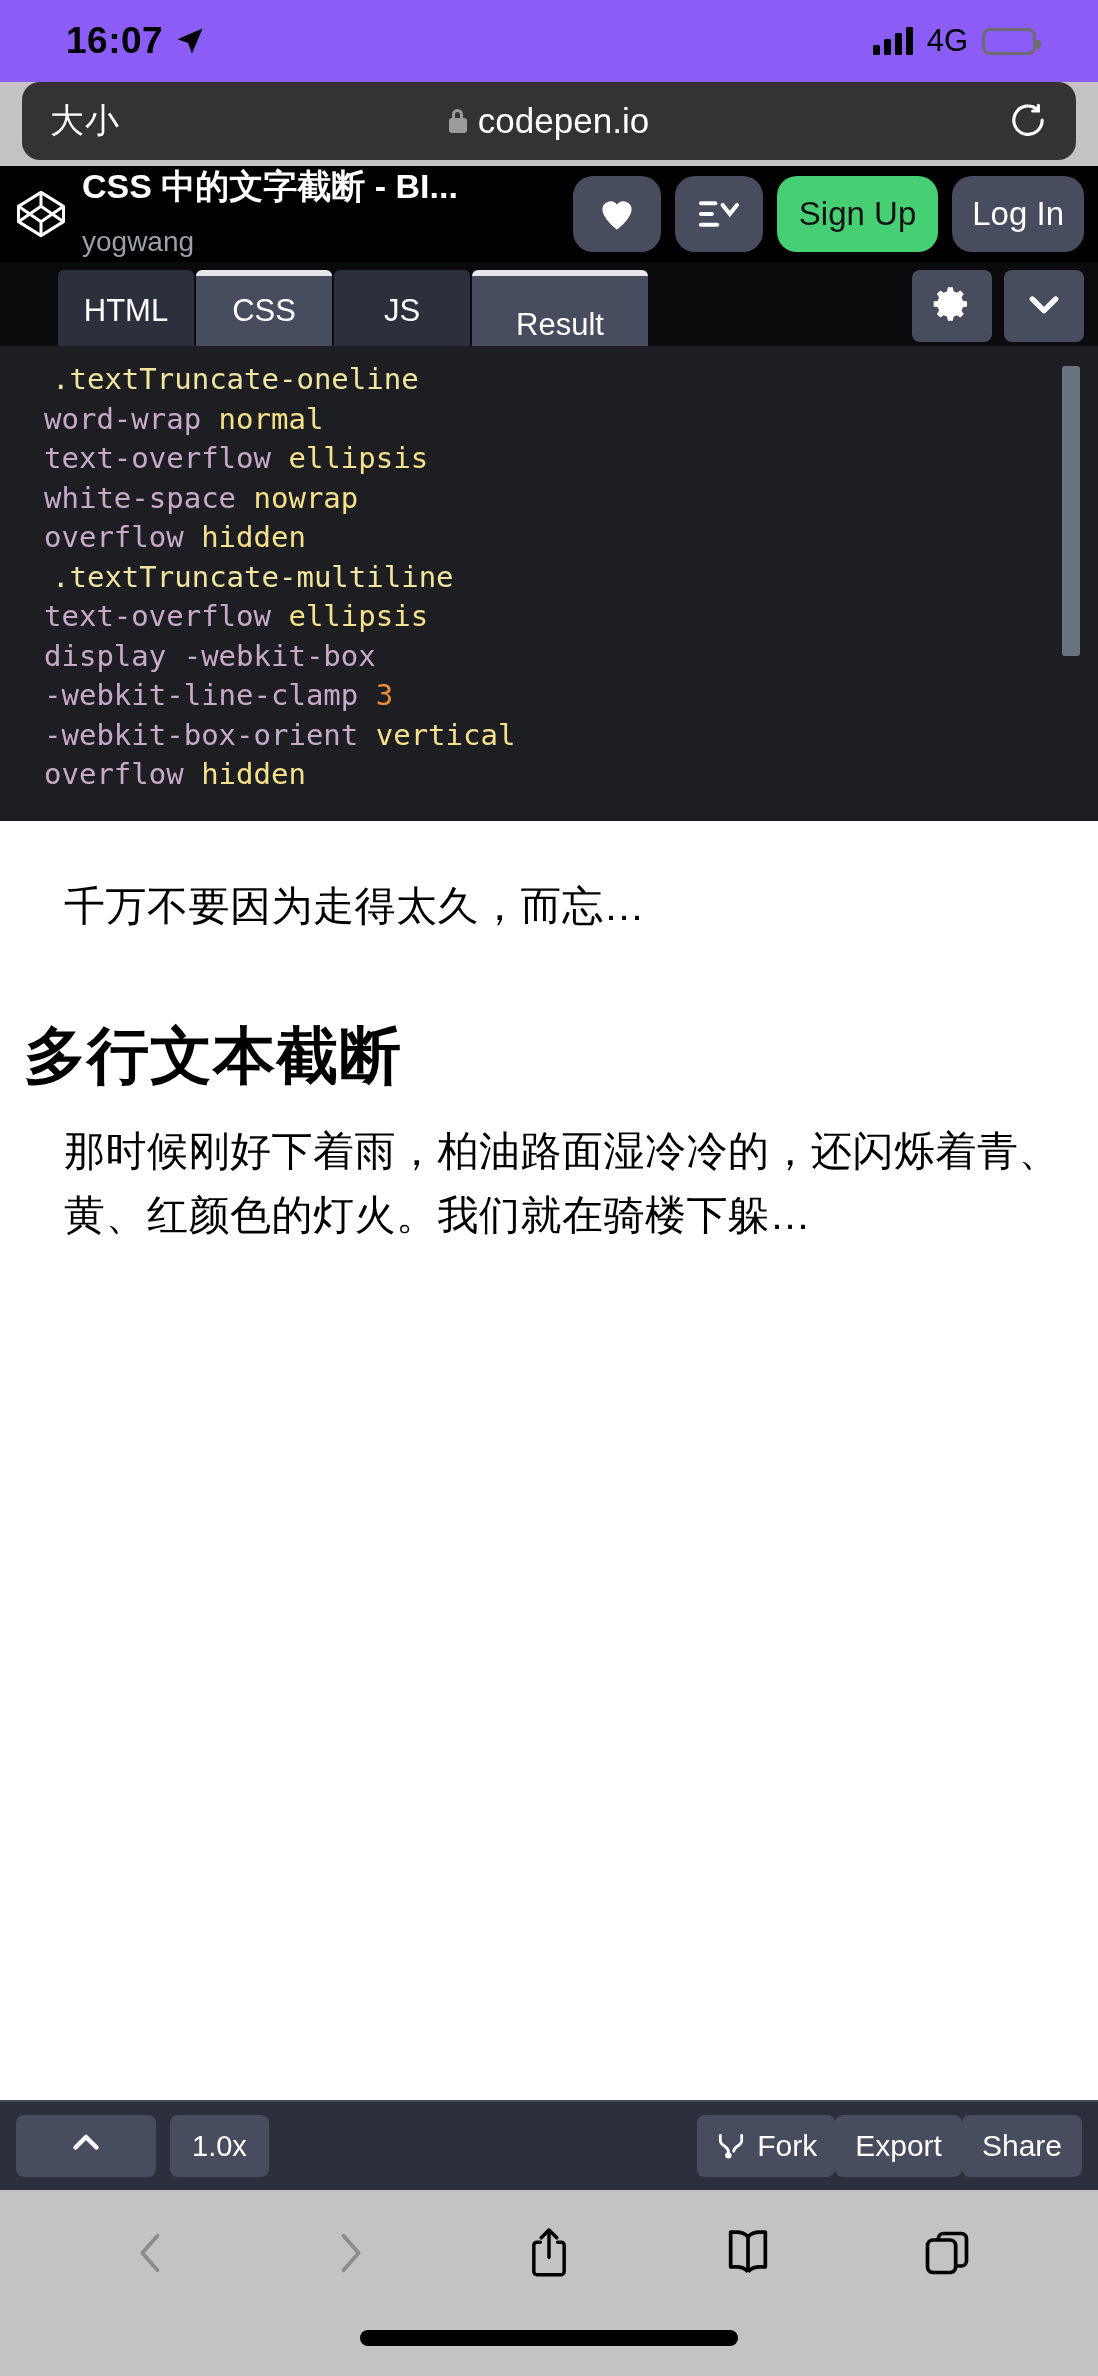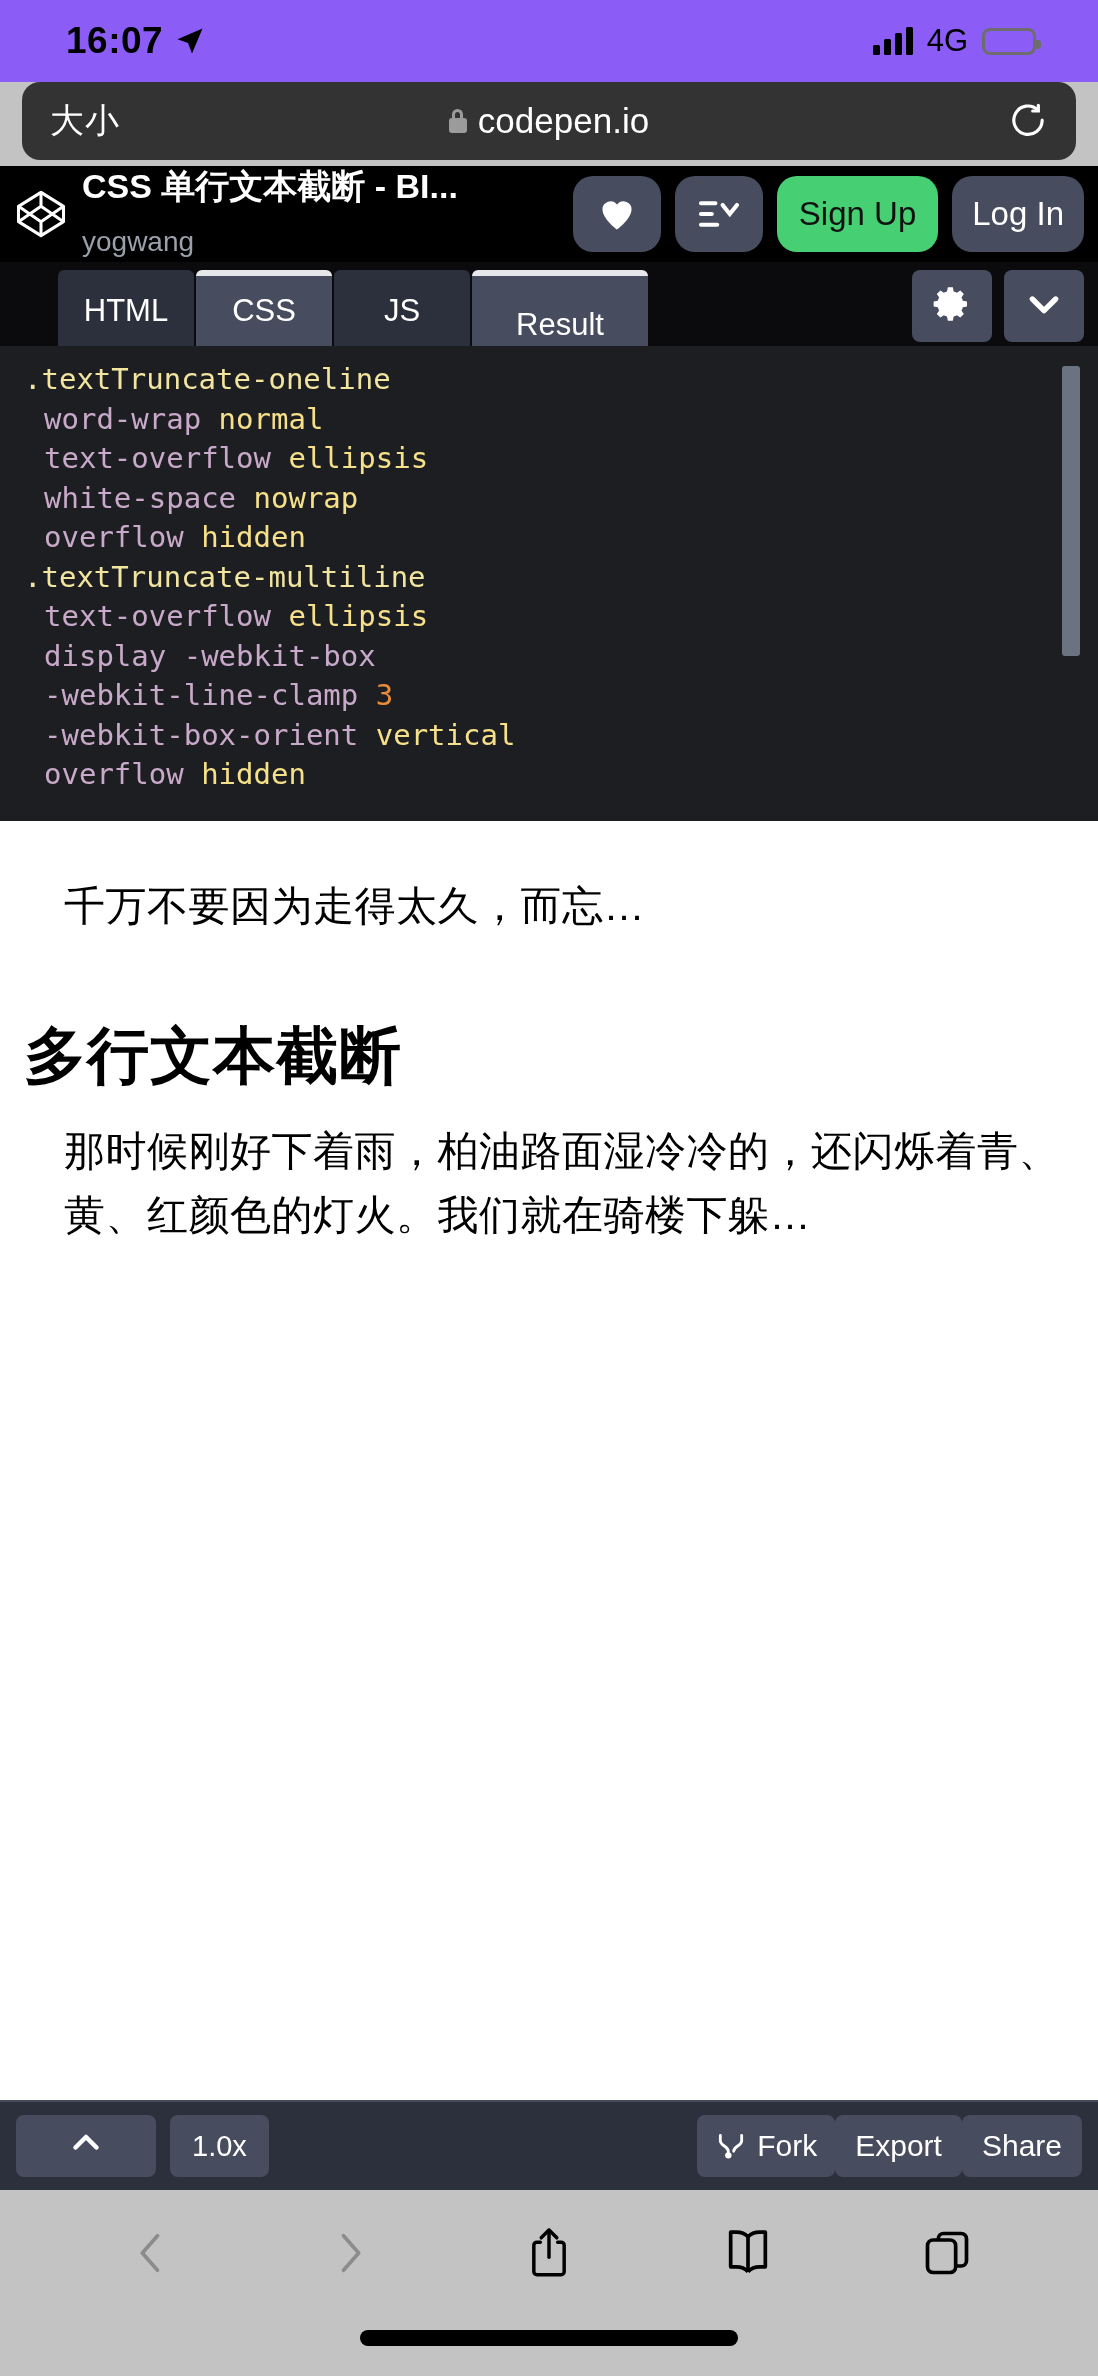--- a/index.html
+++ b/index.html
@@ -60,21 +60,21 @@
   .tab { height:76px; padding:0 0; min-width:136px; display:flex; align-items:center; justify-content:center; font-size:31px; color:#fff; background:#2c303c; border-radius:6px 6px 0 0; border-top:6px solid transparent; margin-right:2px; }
   .tab.light { background:#474d5e; }
   .tab.active-top { border-top-color:#e6e8ec; }
   .tab.result { min-width:176px; }
   .tabbar-right { margin-left:auto; display:flex; gap:12px; align-items:center; padding-bottom:4px; }
   .tb-btn { width:80px; height:72px; background:#474d5e; border-radius:8px; display:flex; align-items:center; justify-content:center; }
 
   
   .editor { flex:0 0 475px; background:#1d1e22; position:relative; overflow:hidden; padding:14px 0 0 0; }
   .code { font-family:"DejaVu Sans Mono", monospace; font-size:29px; line-height:39.5px; white-space:pre; padding-left:24px; }
-  .code .sel { color:#f2e5a0; }
+  .code .sel { color:#f2e5a0;margin-left:28px; }
   .code .prop { color:#c9a9c9; }
   .code .val { color:#f7e08a; }
   .code .num { color:#eb8c3a; }
   .code .ind { display:inline-block; width:20px; }
   .scrollbar { position:absolute; right:18px; top:20px; width:18px; height:290px; background:#6b7280; border-radius:3px; }
 
   
   .result { flex:1 1 auto; background:#fff; padding:28px 24px 0 24px; overflow:hidden; }
   .res-h1 { font-size:62px; font-weight:700; color:#000; line-height:1.25; letter-spacing:1px; }
   .res-p { font-size:41px; color:#000; line-height:1.55; margin-top:26px; letter-spacing:0.5px;margin-left:40px; }
@@ -142,21 +142,21 @@
   </div>
 
   <div class="cp-header">
     <span class="cp-logo">
       <svg viewBox="0 0 24 24" width="54" height="56" fill="none" stroke="#fff" stroke-width="1.35" stroke-linejoin="round">
         <path d="M12 2.4 22 8.6v6.8L12 21.6 2 15.4V8.6z"></path>
         <path d="M12 2.4v6.2M12 15.4v6.2M2 8.6l10 6.8 10-6.8M2 15.4l10-6.8 10 6.8"></path>
       </svg>
     </span>
     <div class="cp-meta">
-      <div class="cp-title">CSS 单行文本截断 - BI...</div>
+      <div class="cp-title">CSS 中的文字截断 - BI...</div>
       <div class="cp-author">yogwang</div>
     </div>
     <div class="cp-actions">
       <div class="cp-btn icon">
         <span class="heart-ico">
           <svg viewBox="0 0 24 22" width="38" height="34">
               <path d="M12 21S2.6 14.3 2.6 7.9A5.2 5.2 0 0 1 12 4.9 5.2 5.2 0 0 1 21.4 7.9C21.4 14.3 12 21 12 21z" fill="#fff"></path>
             </svg>
         </span>
       </div>

